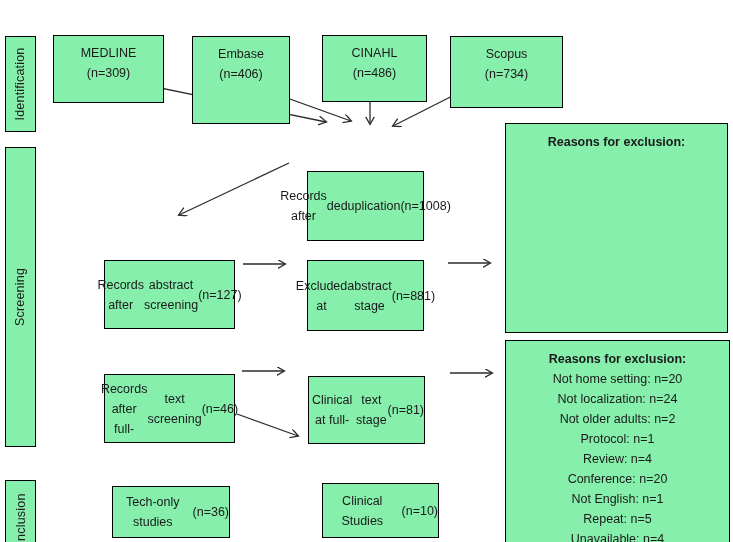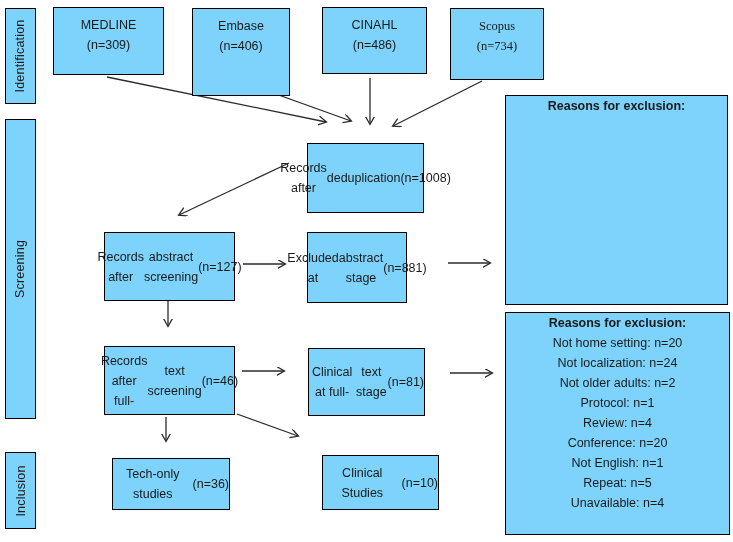--- a/index.html
+++ b/index.html
@@ -13,25 +13,26 @@
     overflow: hidden;
   }
   #arrow-layer {
     position: absolute;
     left: 0; top: 0;
     width: 733px; height: 542px;
   }
   .box {
     position: absolute;
     border: 1.5px solid #000;
-    background: #7dd3fc;
+    background: #86efac;
     box-sizing: border-box;
     text-align: center;
     font-size: 12.5px;
     line-height: 20px;
+    margin-top: 28px;
   }
   .node {
     display: flex;
     align-items: center;
     justify-content: center;
   }
   .source {
     display: flex;
     flex-direction: column;
     align-items: center;
@@ -43,21 +44,21 @@
     align-items: center;
     justify-content: center;
   }
   .stage .vtext {
     transform: rotate(-90deg);
     white-space: nowrap;
     font-size: 12.5px;
     letter-spacing: 0.2px;
   }
   .reasons {
-    padding-top: 0;
+    padding-top: 8px;
   }
   .reasons-title {
     font-weight: bold;
     line-height: 20px;
   }
   .reason-line {
     line-height: 20px;
   }
 </style>
 </head>
@@ -102,38 +103,38 @@
     <span>(n=309)</span>
   </div>
   <div class="box source" style="left:192px; top:8px; width:98px; height:88px;">
     <span>Embase</span>
     <span>(n=406)</span>
   </div>
   <div class="box source" style="left:322px; top:7px; width:105px; height:67px;">
     <span>CINAHL</span>
     <span>(n=486)</span>
   </div>
-  <div class="box source" style="left:450px; top:8px; width:94px; height:72px;font-family:Liberation Serif, serif;">
+  <div class="box source" style="left:450px; top:8px; width:113px; height:72px;">
     <span>Scopus</span>
     <span>(n=734)</span>
   </div>
 
   <div class="box node" style="left:307px; top:143px; width:117px; height:70px;">
     <span>Records after</span>
     <span>deduplication</span>
     <span>(n=1008)</span>
   </div>
 
   <div class="box node" style="left:104px; top:232px; width:131px; height:69px;">
     <span>Records after</span>
     <span>abstract screening</span>
     <span>(n=127)</span>
   </div>
 
-  <div class="box node" style="left:307px; top:232px; width:100px; height:71px;">
+  <div class="box node" style="left:307px; top:232px; width:117px; height:71px;">
     <span>Excluded at</span>
     <span>abstract stage</span>
     <span>(n=881)</span>
   </div>
 
   <div class="box node" style="left:104px; top:346px; width:131px; height:69px;">
     <span>Records after full-</span>
     <span>text screening</span>
     <span>(n=46)</span>
   </div>

